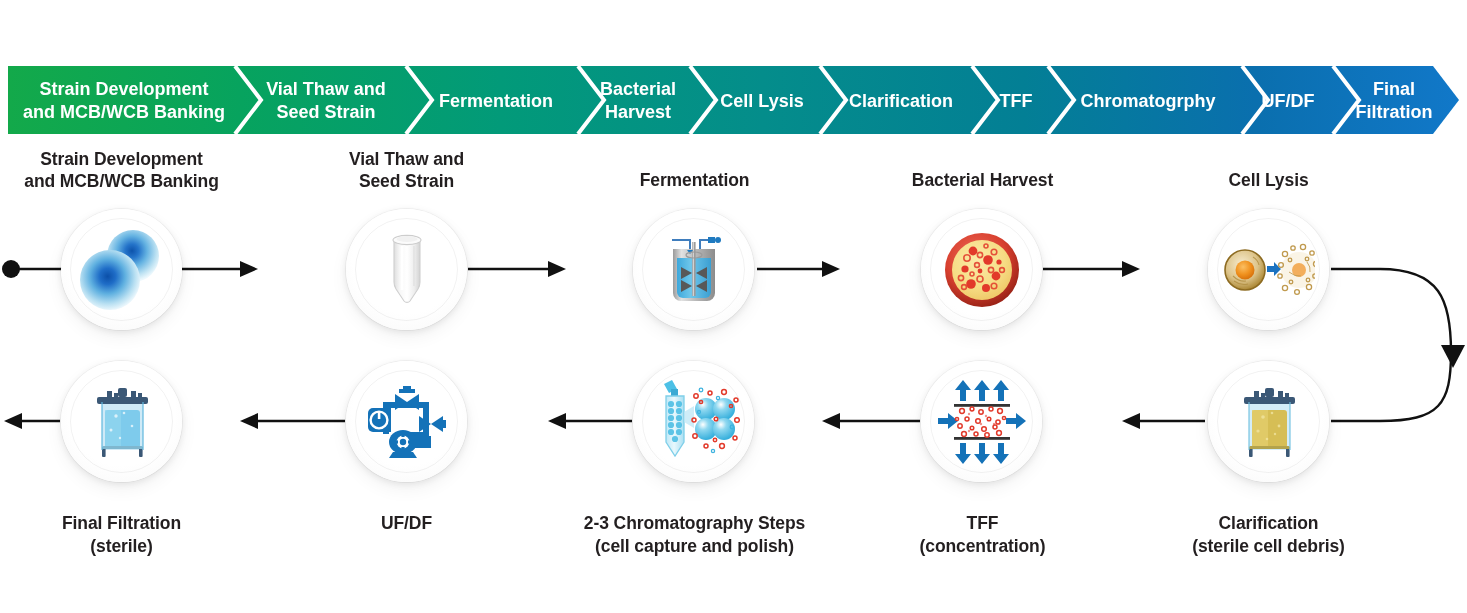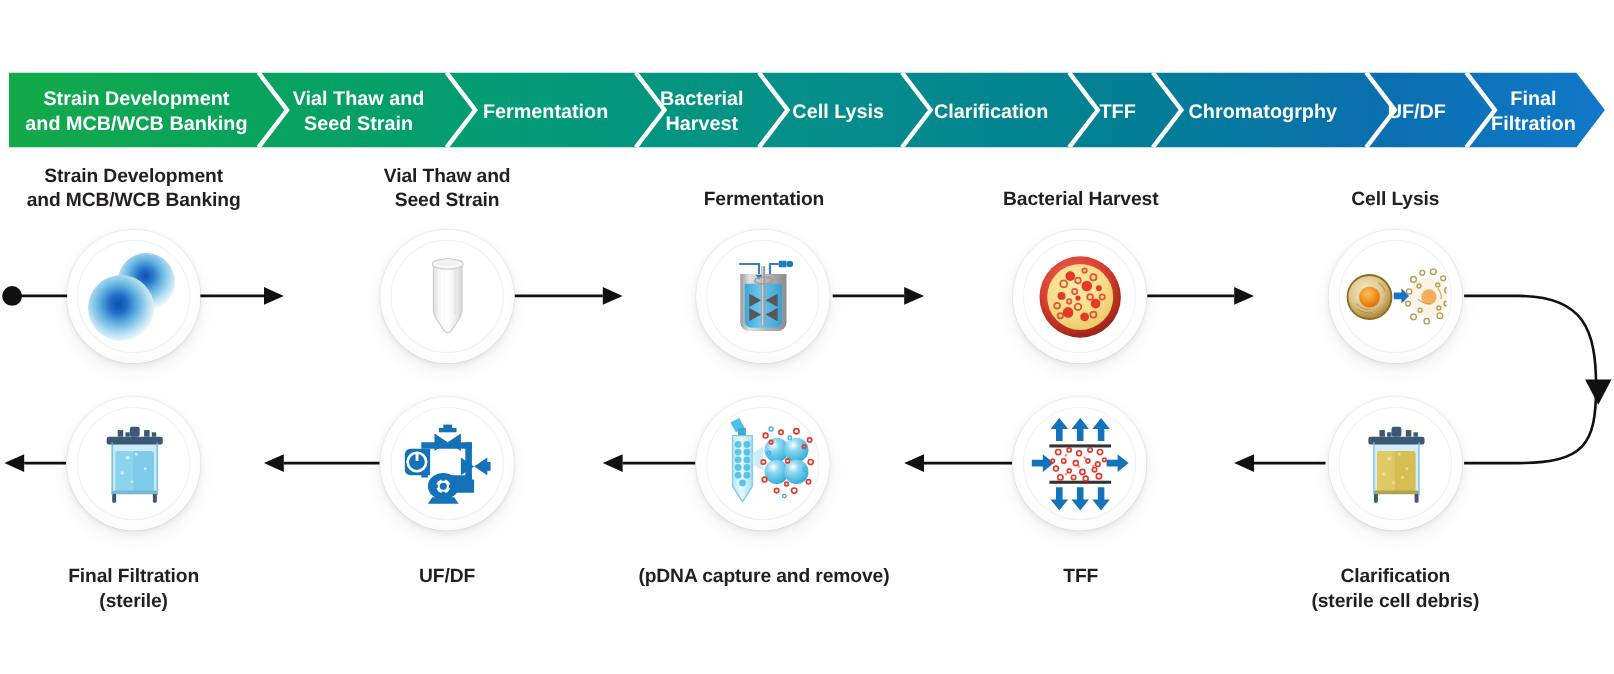--- a/index.html
+++ b/index.html
@@ -581,25 +581,27 @@
     <span>Final Filtration</span>
     <span class="sub">(sterile)</span>
   </div>
 
   <div class="node-label" style="left:285px;top:490px;width:243px;">
     <span>UF/DF</span>
     <span class="sub"></span>
   </div>
 
   <div class="node-label" style="left:538px;top:490px;width:313px;">
-    <span class="sub">(pDNA capture and remove)</span>
+    <span>2-3 Chromatography Steps</span>
+    <span class="sub">(cell capture and polish)</span>
   </div>
 
   <div class="node-label" style="left:861px;top:490px;width:243px;">
     <span>TFF</span>
+    <span class="sub">(concentration)</span>
   </div>
 
   <div class="node-label" style="left:1147px;top:490px;width:243px;">
     <span>Clarification</span>
     <span class="sub">(sterile cell debris)</span>
   </div>
 
 </div>
 
 </body></html>

